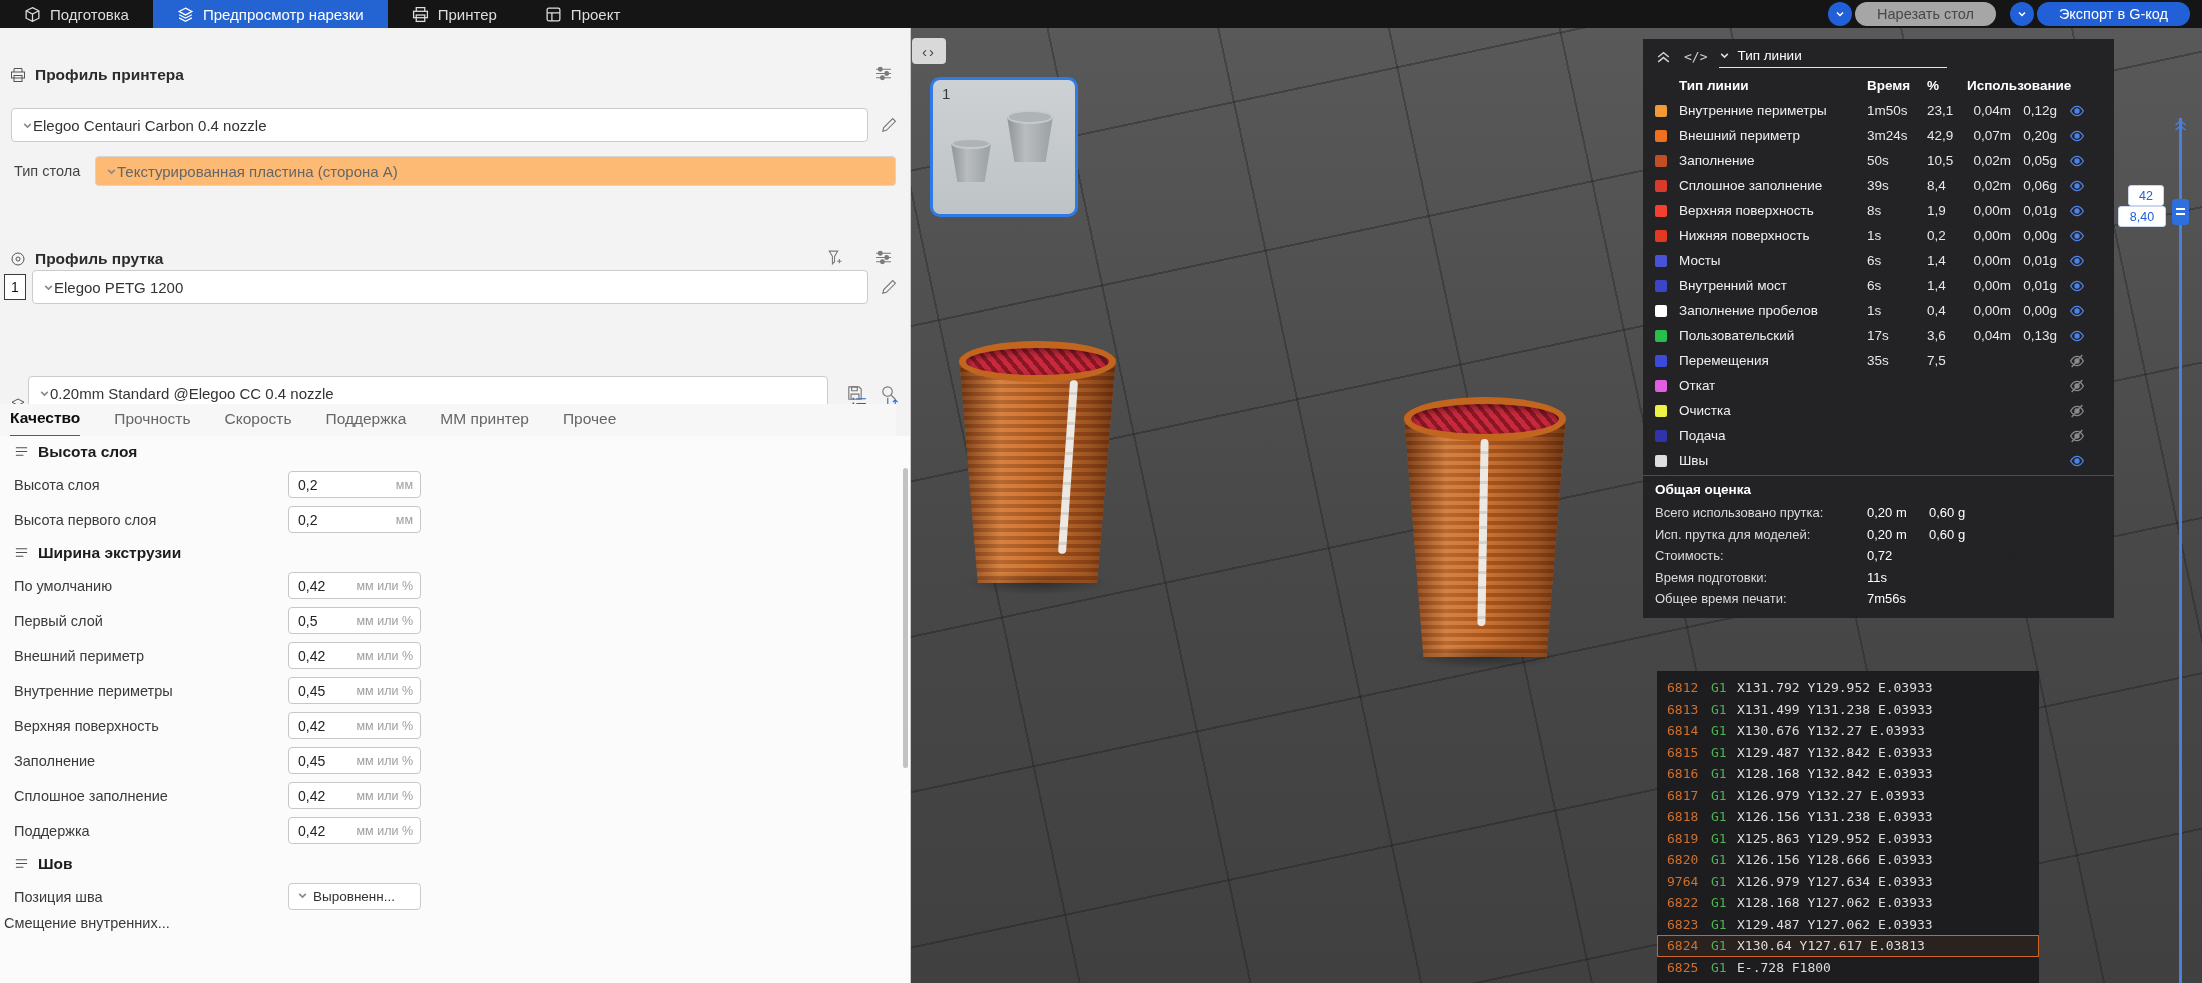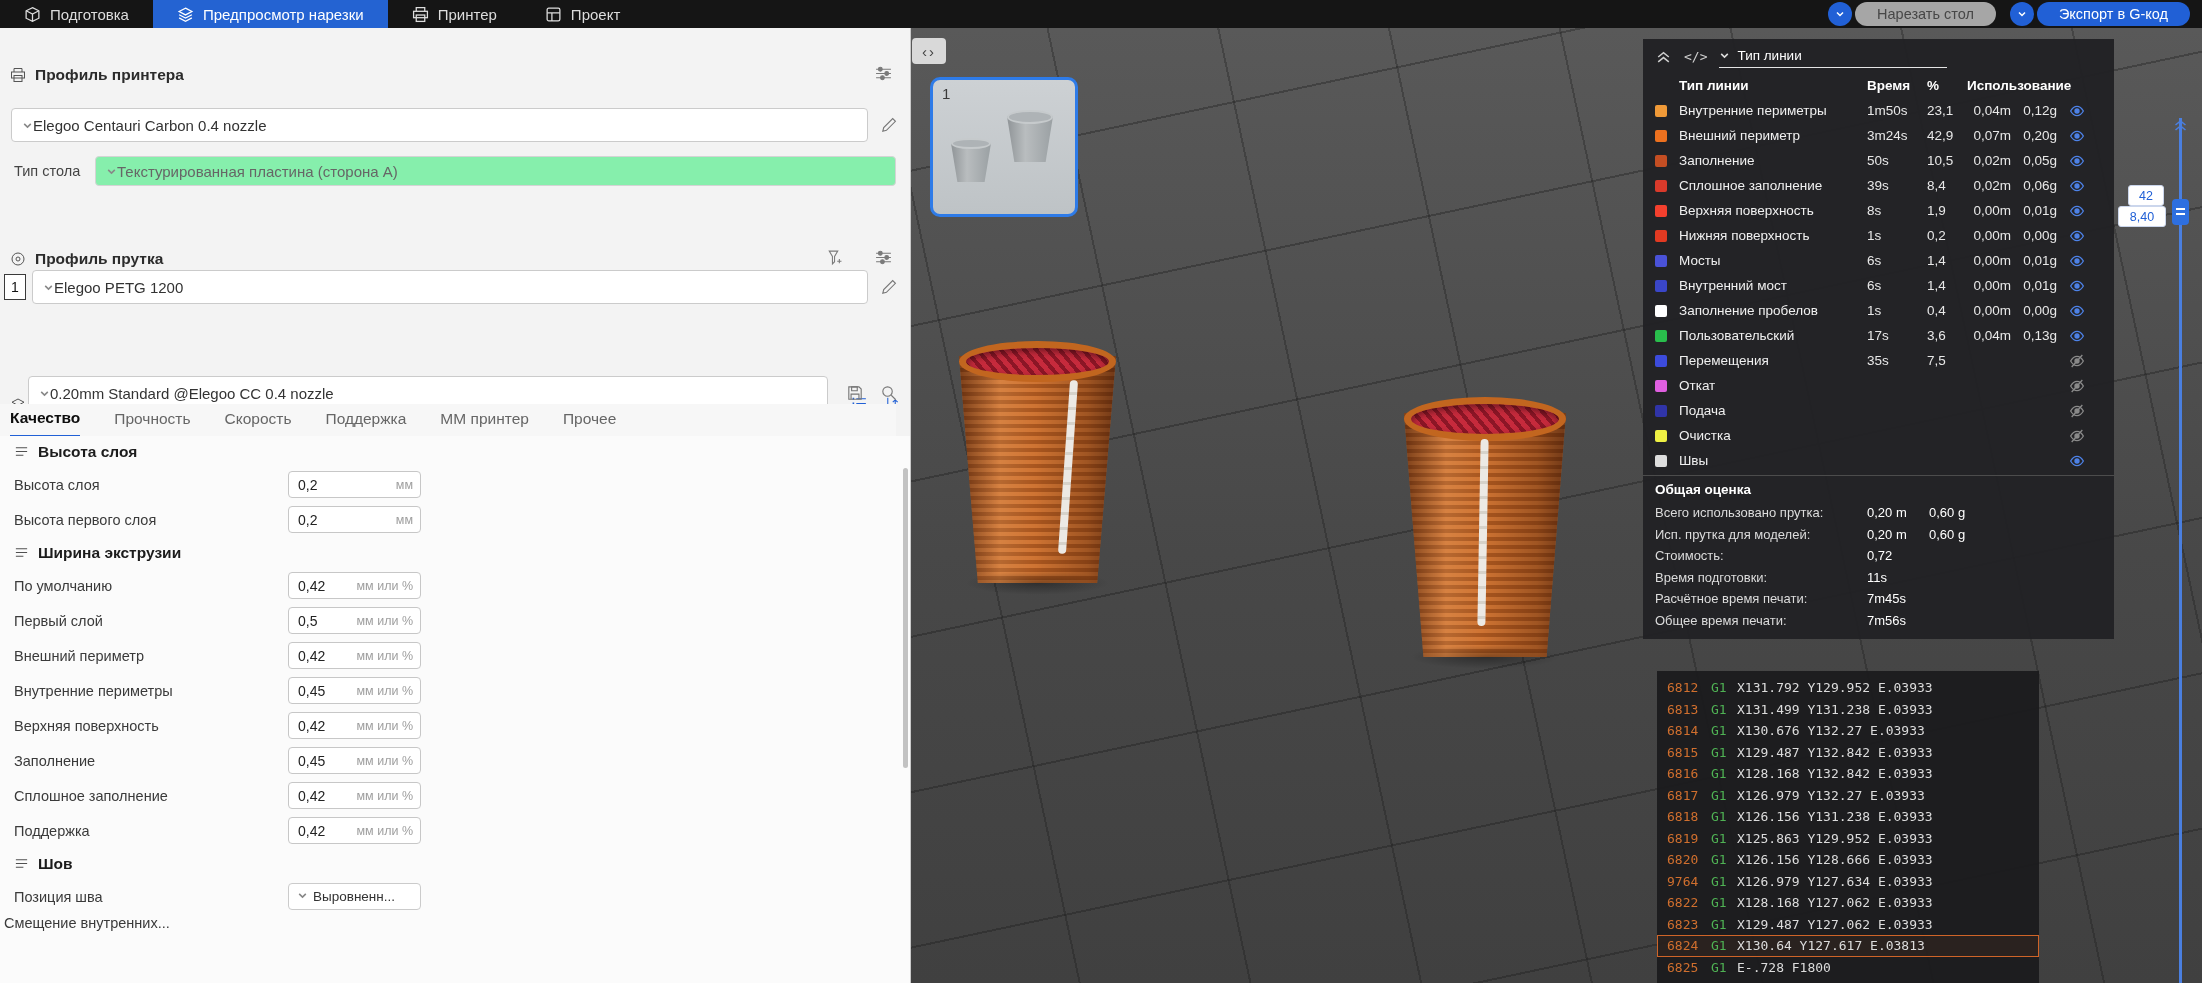--- a/index.html
+++ b/index.html
@@ -29,21 +29,21 @@
   .lp-abs{position:absolute;left:0;right:0}
   .sec-header{display:flex;align-items:center;gap:9px;padding:0 0 0 10px;height:30px;
     font-size:15.5px;font-weight:bold;color:#2B2B2B;position:relative}
   .sec-header svg{width:16px;height:16px;stroke:#555}
   .hdr-icon{position:absolute;color:#7A7A7A;cursor:pointer}
   .hdr-icon svg{width:17px;height:17px;stroke:#7A7A7A}
   .hdr-icon.blue svg{stroke:#2160D6}
   .combo{display:flex;align-items:center;background:#fff;border:1px solid #CBCBCB;
     border-radius:4px;padding:0 10px;font-size:15px;color:#333;cursor:pointer;box-sizing:border-box}
   .combo .caret svg{width:11px;height:11px;stroke:#888}
-  .combo.gray{background:#86efac;color:#666;border-color:#D4D4D4}
+  .combo.gray{background:#fdba74;color:#666;border-color:#D4D4D4}
   .row-icon{position:absolute;color:#777;cursor:pointer}
   .row-icon svg{width:18px;height:18px;stroke:#777}
   .slot-box{position:absolute;left:4px;width:22px;height:26px;background:#fff;border:1px solid #3a3a3a;
     display:flex;align-items:center;justify-content:center;font-size:14px;color:#111;box-sizing:border-box}
   .scope{position:absolute;display:flex;border-radius:12px;overflow:hidden;height:23px;font-size:13.5px}
   .scope-opt{padding:0 13px;display:flex;align-items:center;cursor:pointer}
   .scope-opt.sel{background:#2160D6;color:#fff}
   .scope-opt.unsel{background:#DCE6F8;color:#4A6FB8}
   .adv-label{position:absolute;font-weight:normal;font-size:14.5px;color:#333}
   .toggle{position:absolute;width:37px;height:19px;border-radius:10px;background:#2160D6;cursor:pointer}
@@ -704,52 +704,52 @@
       <span class="eye hidden">
         <svg viewBox="0 0 24 24" fill="none" stroke="currentColor" stroke-width="2">
           <path d="M12 5C6.5 5 2.5 12 2.5 12S6.5 19 12 19s9.5-7 9.5-7S17.5 5 12 5z"></path>
           <circle cx="12" cy="12" r="3" fill="currentColor"></circle>
           <line class="slash" x1="4" y1="21" x2="20" y2="3"></line>
         </svg>
       </span>
     </div>
 
     <div class="lg-grid lg-row">
+      <span class="swatch" style="background: rgb(239, 241, 68);"></span>
+      <span class="lg-name">Очистка</span>
+      <span class="lg-time"></span>
+      <span class="lg-pct"></span>
+      <span class="lg-len"></span>
+      <span class="lg-wt"></span>
+      <span class="eye hidden">
+        <svg viewBox="0 0 24 24" fill="none" stroke="currentColor" stroke-width="2">
+          <path d="M12 5C6.5 5 2.5 12 2.5 12S6.5 19 12 19s9.5-7 9.5-7S17.5 5 12 5z"></path>
+          <circle cx="12" cy="12" r="3" fill="currentColor"></circle>
+          <line class="slash" x1="4" y1="21" x2="20" y2="3"></line>
+        </svg>
+      </span>
+    </div>
+
+    <div class="lg-grid lg-row">
       <span class="swatch" style="background: rgb(48, 52, 168);"></span>
       <span class="lg-name">Подача</span>
       <span class="lg-time"></span>
       <span class="lg-pct"></span>
       <span class="lg-len"></span>
       <span class="lg-wt"></span>
       <span class="eye hidden">
         <svg viewBox="0 0 24 24" fill="none" stroke="currentColor" stroke-width="2">
           <path d="M12 5C6.5 5 2.5 12 2.5 12S6.5 19 12 19s9.5-7 9.5-7S17.5 5 12 5z"></path>
           <circle cx="12" cy="12" r="3" fill="currentColor"></circle>
           <line class="slash" x1="4" y1="21" x2="20" y2="3"></line>
         </svg>
       </span>
     </div>
 
     <div class="lg-grid lg-row">
-      <span class="swatch" style="background: rgb(239, 241, 68);"></span>
-      <span class="lg-name">Очистка</span>
-      <span class="lg-time"></span>
-      <span class="lg-pct"></span>
-      <span class="lg-len"></span>
-      <span class="lg-wt"></span>
-      <span class="eye hidden">
-        <svg viewBox="0 0 24 24" fill="none" stroke="currentColor" stroke-width="2">
-          <path d="M12 5C6.5 5 2.5 12 2.5 12S6.5 19 12 19s9.5-7 9.5-7S17.5 5 12 5z"></path>
-          <circle cx="12" cy="12" r="3" fill="currentColor"></circle>
-          <line class="slash" x1="4" y1="21" x2="20" y2="3"></line>
-        </svg>
-      </span>
-    </div>
-
-    <div class="lg-grid lg-row">
       <span class="swatch" style="background: rgb(222, 222, 222);"></span>
       <span class="lg-name">Швы</span>
       <span class="lg-time"></span>
       <span class="lg-pct"></span>
       <span class="lg-len"></span>
       <span class="lg-wt"></span>
       <span class="eye visible">
         <svg viewBox="0 0 24 24" fill="none" stroke="currentColor" stroke-width="2">
           <path d="M12 5C6.5 5 2.5 12 2.5 12S6.5 19 12 19s9.5-7 9.5-7S17.5 5 12 5z"></path>
           <circle cx="12" cy="12" r="3" fill="currentColor"></circle>
@@ -777,25 +777,20 @@
       <span class="sum-v">0,72</span>
       <span class="sum-v"></span>
     </div>
 
     <div class="sum-row">
       <span class="sum-label">Время подготовки:</span>
       <span class="sum-v">11s</span>
       <span class="sum-v"></span>
     </div>
 
-    <div class="sum-row">
-      <span class="sum-label">Расчётное время печати:</span>
-      <span class="sum-v">7m45s</span>
-      <span class="sum-v"></span>
-    </div>
 
     <div class="sum-row">
       <span class="sum-label">Общее время печати:</span>
       <span class="sum-v">7m56s</span>
       <span class="sum-v"></span>
     </div>
 
 </div>
 
 <div class="gcode">

